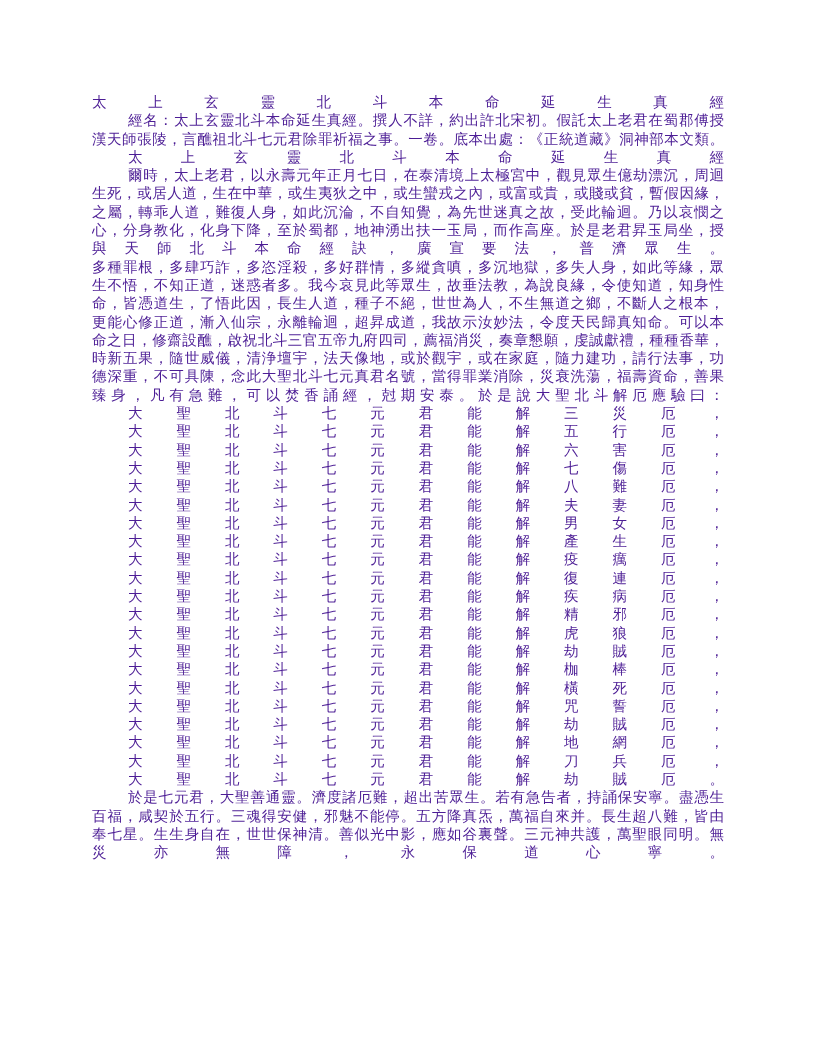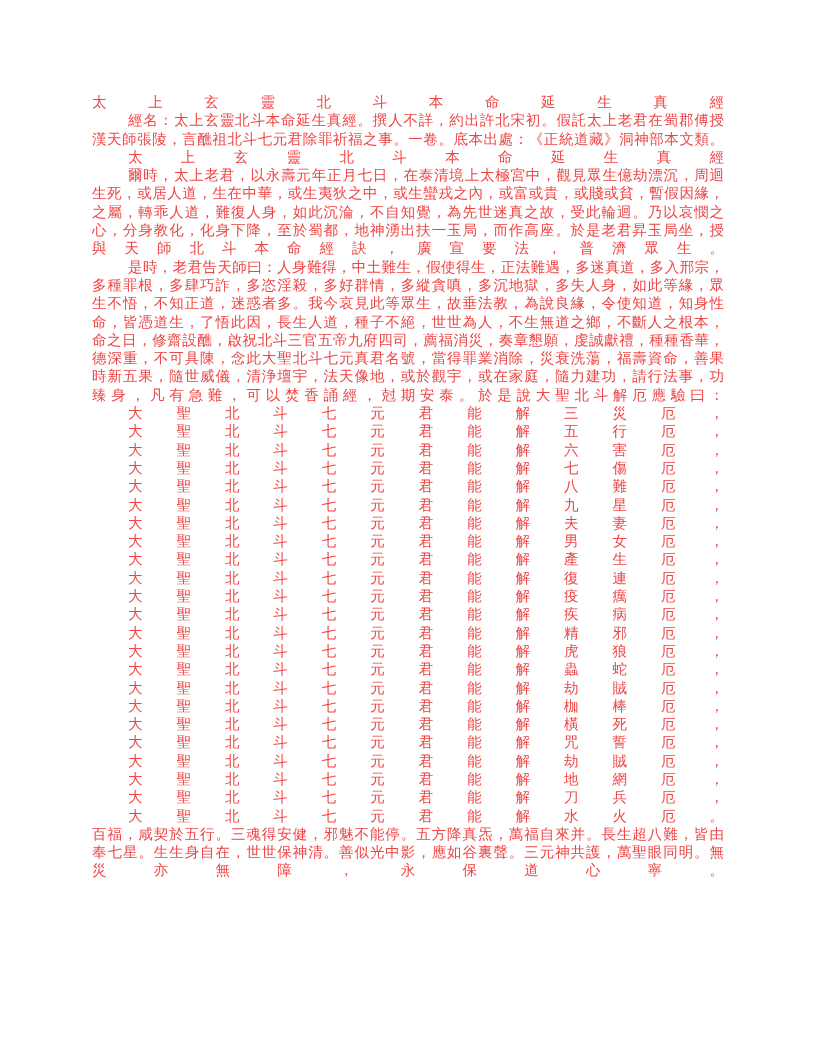--- a/index.html
+++ b/index.html
@@ -9,21 +9,21 @@
   }
   .page {
     position: relative;
     width: 816px;
     height: 1056px;
     background: #ffffff;
     box-sizing: border-box;
     padding: 93px 92px 0 92px;
     font-family: "Liberation Serif", "DejaVu Serif", serif;
     font-size: 14.5px;
-    color: #ef4444;
+    color: #4c1d95;
     overflow: hidden;
   }
   .para { margin: 0; padding: 0; }
   .line {
     height: 18.3px;
     line-height: 18.3px;
     overflow: hidden;
     white-space: normal;
   }
   .line.indent { padding-left: 36px; }
@@ -48,73 +48,67 @@
         <div class="line indent j">太上玄靈北斗本命延生真經</div>
       </div>
       <div class="para">
         <div class="line indent j">爾時，太上老君，以永壽元年正月七日，在泰清境上太極宮中，觀見眾生億劫漂沉，周迴</div>
         <div class="line j">生死，或居人道，生在中華，或生夷狄之中，或生蠻戎之內，或富或貴，或賤或貧，暫假因緣，</div>
         <div class="line j">之屬，轉乖人道，難復人身，如此沉淪，不自知覺，為先世迷真之故，受此輪迴。乃以哀憫之</div>
         <div class="line j">心，分身教化，化身下降，至於蜀都，地神湧出扶一玉局，而作高座。於是老君昇玉局坐，授</div>
         <div class="line j">與天師北斗本命經訣，廣宣要法，普濟眾生。</div>
       </div>
       <div class="para">
-        <div class="line indent j">是時，老君告天師曰：人身難得，中土難生，假使得生，正法難遇，多迷真道，多入邢宗，</div>
         <div class="line j">多種罪根，多肆巧詐，多恣淫殺，多好群情，多縱貪嗔，多沉地獄，多失人身，如此等緣，眾</div>
         <div class="line j">生不悟，不知正道，迷惑者多。我今哀見此等眾生，故垂法教，為說良緣，令使知道，知身性</div>
         <div class="line j">命，皆憑道生，了悟此因，長生人道，種子不絕，世世為人，不生無道之鄉，不斷人之根本，</div>
+        <div class="line j">更能心修正道，漸入仙宗，永離輪迴，超昇成道，我故示汝妙法，令度天民歸真知命。可以本</div>
         <div class="line j">命之日，修齋設醮，啟祝北斗三官五帝九府四司，薦福消災，奏章懇願，虔誠獻禮，種種香華，</div>
+        <div class="line j">時新五果，隨世威儀，清浄壇宇，法天像地，或於觀宇，或在家庭，隨力建功，請行法事，功</div>
         <div class="line j">德深重，不可具陳，念此大聖北斗七元真君名號，當得罪業消除，災衰洗蕩，福壽資命，善果</div>
-        <div class="line j">時新五果，隨世威儀，清浄壇宇，法天像地，或於觀宇，或在家庭，隨力建功，請行法事，功</div>
         <div class="line j">臻身，凡有急難，可以焚香誦經，尅期安泰。於是說大聖北斗解厄應驗曰：</div>
       </div>
       <div class="para">
         <div class="line indent j">大聖北斗七元君能解三災厄，</div>
       </div>
       <div class="para">
         <div class="line indent j">大聖北斗七元君能解五行厄，</div>
       </div>
       <div class="para">
         <div class="line indent j">大聖北斗七元君能解六害厄，</div>
       </div>
       <div class="para">
         <div class="line indent j">大聖北斗七元君能解七傷厄，</div>
       </div>
       <div class="para">
         <div class="line indent j">大聖北斗七元君能解八難厄，</div>
       </div>
       <div class="para">
-        <div class="line indent j">大聖北斗七元君能解九星厄，</div>
-      </div>
-      <div class="para">
         <div class="line indent j">大聖北斗七元君能解夫妻厄，</div>
       </div>
       <div class="para">
         <div class="line indent j">大聖北斗七元君能解男女厄，</div>
       </div>
       <div class="para">
         <div class="line indent j">大聖北斗七元君能解產生厄，</div>
       </div>
       <div class="para">
-        <div class="line indent j">大聖北斗七元君能解復連厄，</div>
+        <div class="line indent j">大聖北斗七元君能解疫癘厄，</div>
       </div>
       <div class="para">
-        <div class="line indent j">大聖北斗七元君能解疫癘厄，</div>
+        <div class="line indent j">大聖北斗七元君能解復連厄，</div>
       </div>
       <div class="para">
         <div class="line indent j">大聖北斗七元君能解疾病厄，</div>
       </div>
       <div class="para">
         <div class="line indent j">大聖北斗七元君能解精邪厄，</div>
       </div>
       <div class="para">
         <div class="line indent j">大聖北斗七元君能解虎狼厄，</div>
-      </div>
-      <div class="para">
-        <div class="line indent j">大聖北斗七元君能解蟲蛇厄，</div>
       </div>
       <div class="para">
         <div class="line indent j">大聖北斗七元君能解劫賊厄，</div>
       </div>
       <div class="para">
         <div class="line indent j">大聖北斗七元君能解枷棒厄，</div>
       </div>
       <div class="para">
         <div class="line indent j">大聖北斗七元君能解橫死厄，</div>
       </div>
@@ -124,21 +118,22 @@
       <div class="para">
         <div class="line indent j">大聖北斗七元君能解劫賊厄，</div>
       </div>
       <div class="para">
         <div class="line indent j">大聖北斗七元君能解地網厄，</div>
       </div>
       <div class="para">
         <div class="line indent j">大聖北斗七元君能解刀兵厄，</div>
       </div>
       <div class="para">
-        <div class="line indent j">大聖北斗七元君能解水火厄。</div>
+        <div class="line indent j">大聖北斗七元君能解劫賊厄。</div>
       </div>
       <div class="para">
+        <div class="line indent j">於是七元君，大聖善通靈。濟度諸厄難，超出苦眾生。若有急告者，持誦保安寧。盡憑生</div>
         <div class="line j">百福，咸契於五行。三魂得安健，邪魅不能停。五方降真炁，萬福自來并。長生超八難，皆由</div>
         <div class="line j">奉七星。生生身自在，世世保神清。善似光中影，應如谷裏聲。三元神共護，萬聖眼同明。無</div>
         <div class="line j">災亦無障，永保道心寧。</div>
       </div>
     </div>
 </div>
 
 </body></html>

